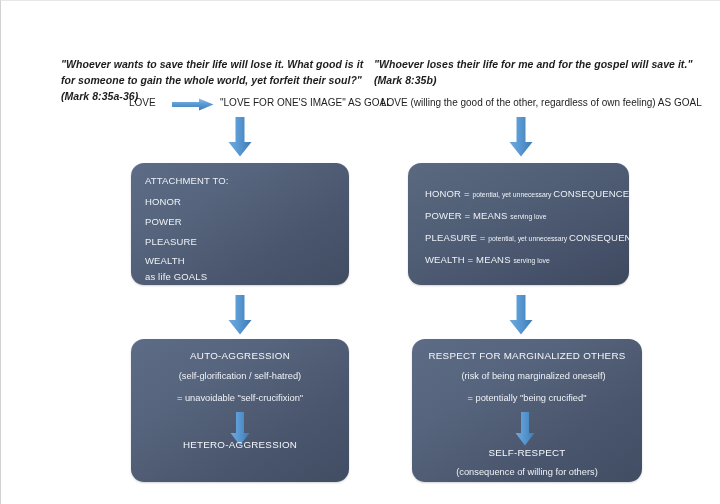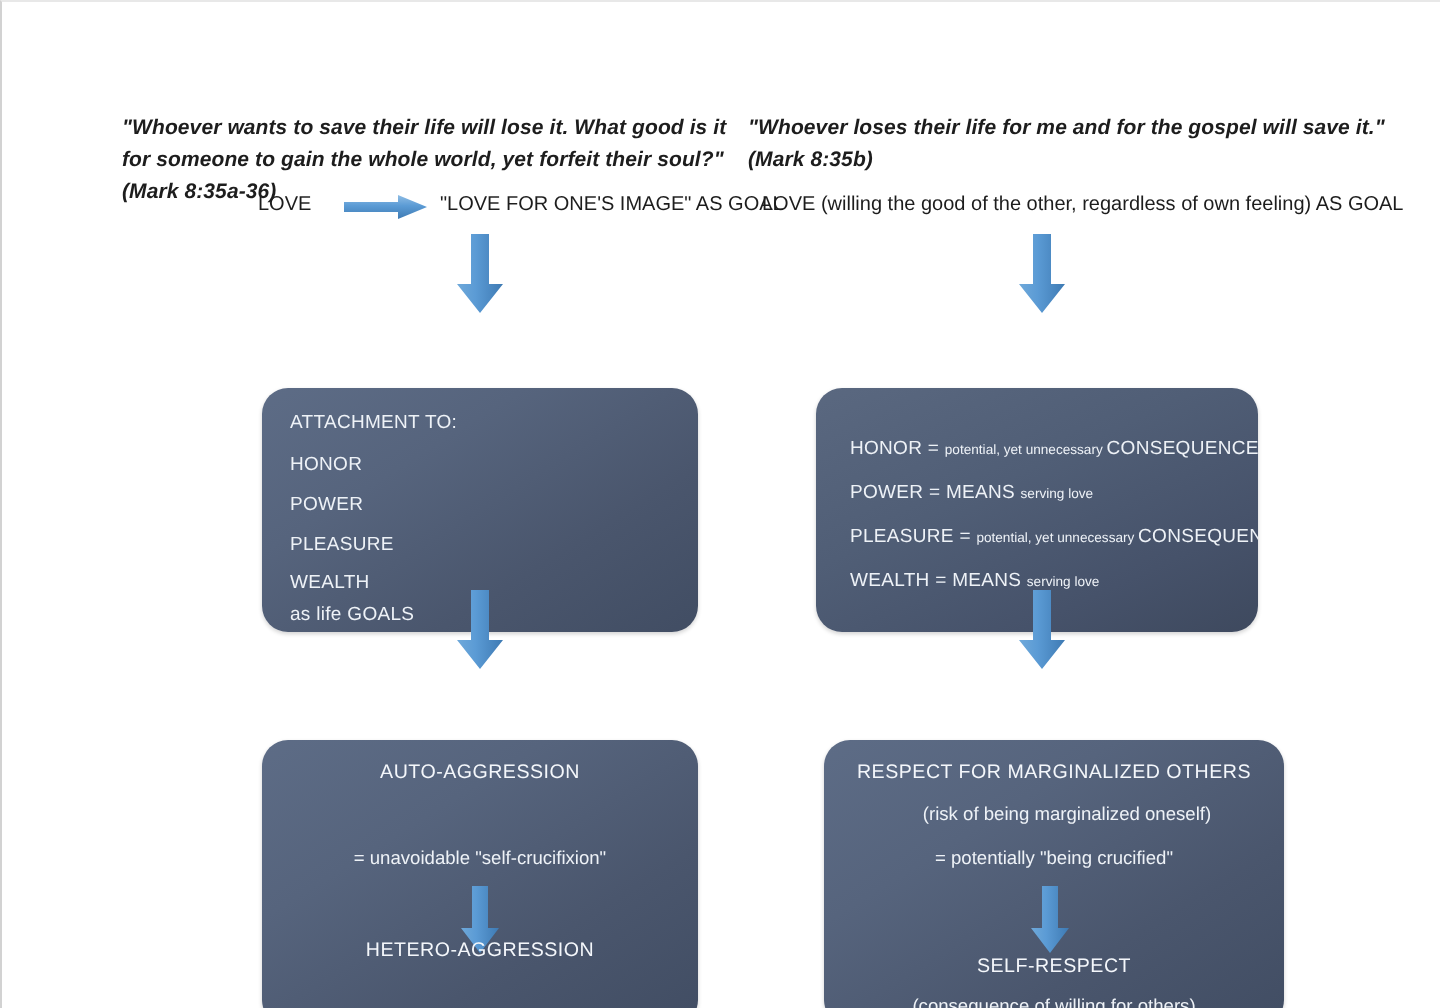--- a/index.html
+++ b/index.html
@@ -57,21 +57,20 @@
 
   
   .box {
     position: absolute;
     border-radius: 13px;
     background: linear-gradient(148deg, #5d6c86 0%, #56647d 32%, #4a566d 68%, #414d63 100%);
     box-shadow: 0 1px 2px rgba(0,0,0,0.18);
     color: #f2f5f9;
     box-sizing: border-box;
     overflow: hidden;
-    margin-top: 31px;
   }
   .box.flat {
     background: linear-gradient(155deg, #5a6880 0%, #505e76 40%, #46526a 75%, #3e495e 100%);
   }
 
   .box-line {
     position: absolute;
     font-size: 9.5px;
     color: #eef2f7;
     white-space: nowrap;
@@ -147,20 +146,21 @@
   </div>
 
   <span class="v-arrow" style="left:226px; top:294px;">
     <svg width="26" height="40" viewBox="0 0 26 40">
       <path d="M8.5 0 L17.5 0 L17.5 25 L24.5 25 L13 39.5 L1.5 25 L8.5 25 Z" fill="url(#vg1)"></path>
     </svg>
   </span>
 
   <div class="box" style="left:130px; top:338px; width:218px; height:143px;">
     <div class="heading-center" style="top:11px;">AUTO-AGGRESSION</div>
+    <div class="caption-center" style="top:32px;">(self-glorification / self-hatred)</div>
     <div class="caption-center" style="top:54px;">= unavoidable "self-crucifixion"</div>
 
     <span class="v-arrow small" style="left:98px; top:73px;">
       <svg width="22" height="34" viewBox="0 0 22 34">
         <path d="M7 0 L15 0 L15 21 L20.5 21 L11 33.5 L1.5 21 L7 21 Z" fill="url(#vg1)"></path>
       </svg>
     </span>
 
     <div class="heading-center" style="top:100px;">HETERO-AGGRESSION</div>
   </div>

